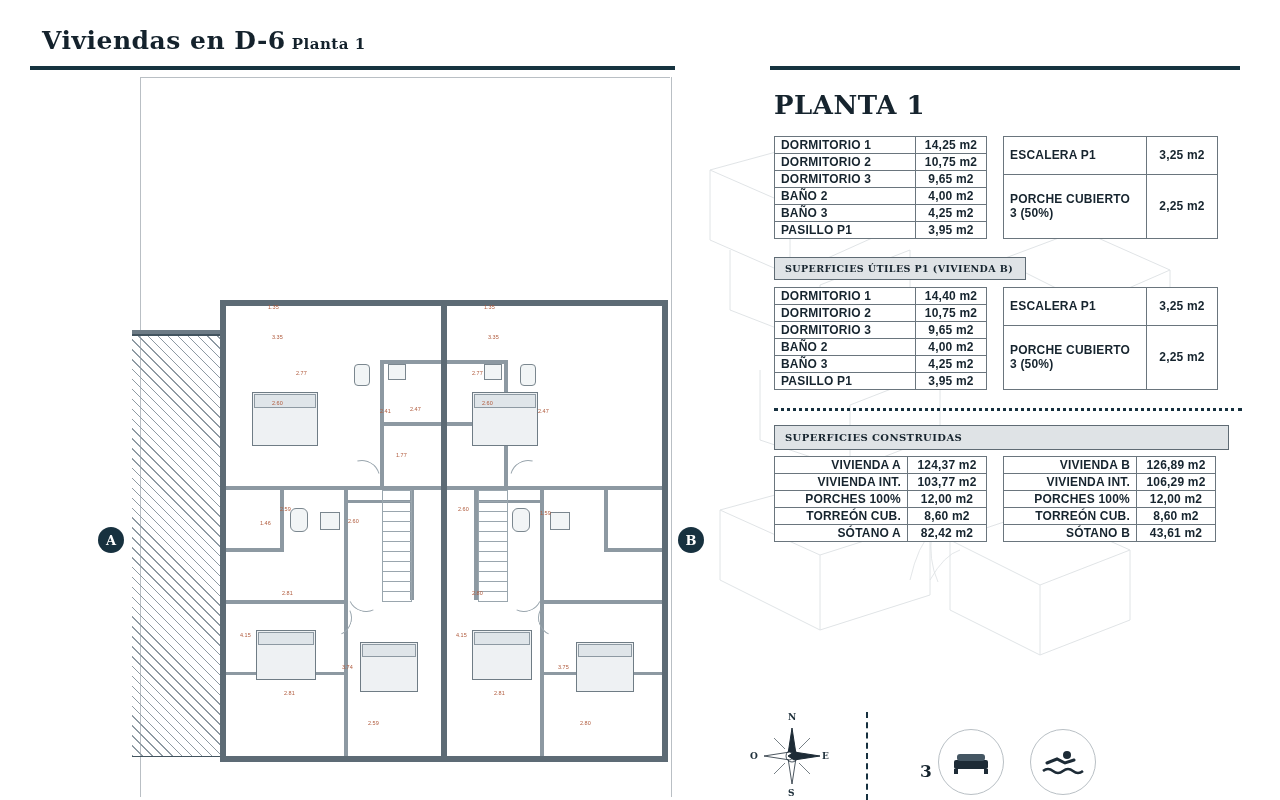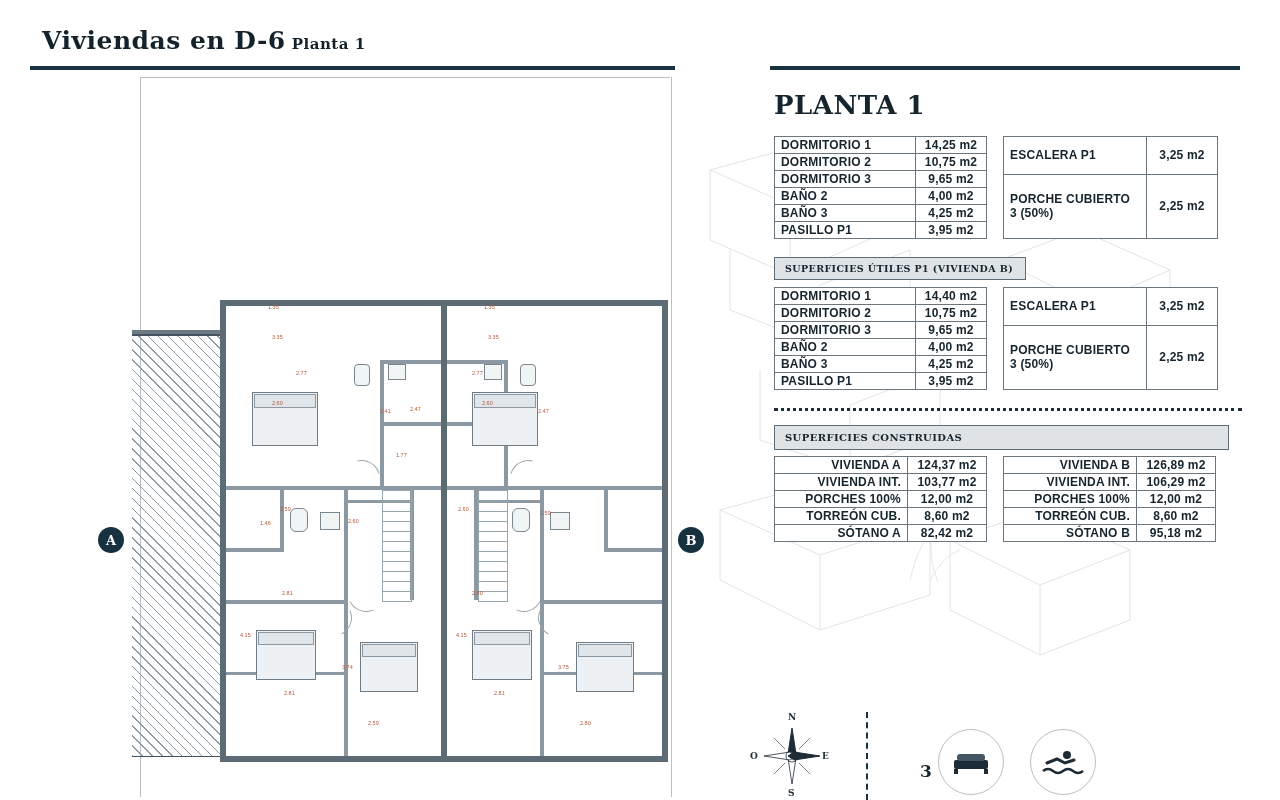--- a/index.html
+++ b/index.html
@@ -486,21 +486,21 @@
           <tr>
             <td class="colC">PORCHES 100%</td>
             <td class="valC val">12,00 m2</td>
           </tr>
           <tr>
             <td class="colC">TORREÓN CUB.</td>
             <td class="valC val">8,60 m2</td>
           </tr>
           <tr>
             <td class="colC">SÓTANO B</td>
-            <td class="valC val">95,18 m2</td>
+            <td class="valC val">43,61 m2</td>
           </tr>
         </tbody>
     </table>
   </div>
 </div>
 
 <div class="compass">
   <svg width="80" height="80" viewBox="0 0 80 80">
     <g fill="#1d2b36" stroke="#1d2b36">
       <polygon points="40,12 44,38 40,44 36,38" fill="#1d2b36"></polygon>

